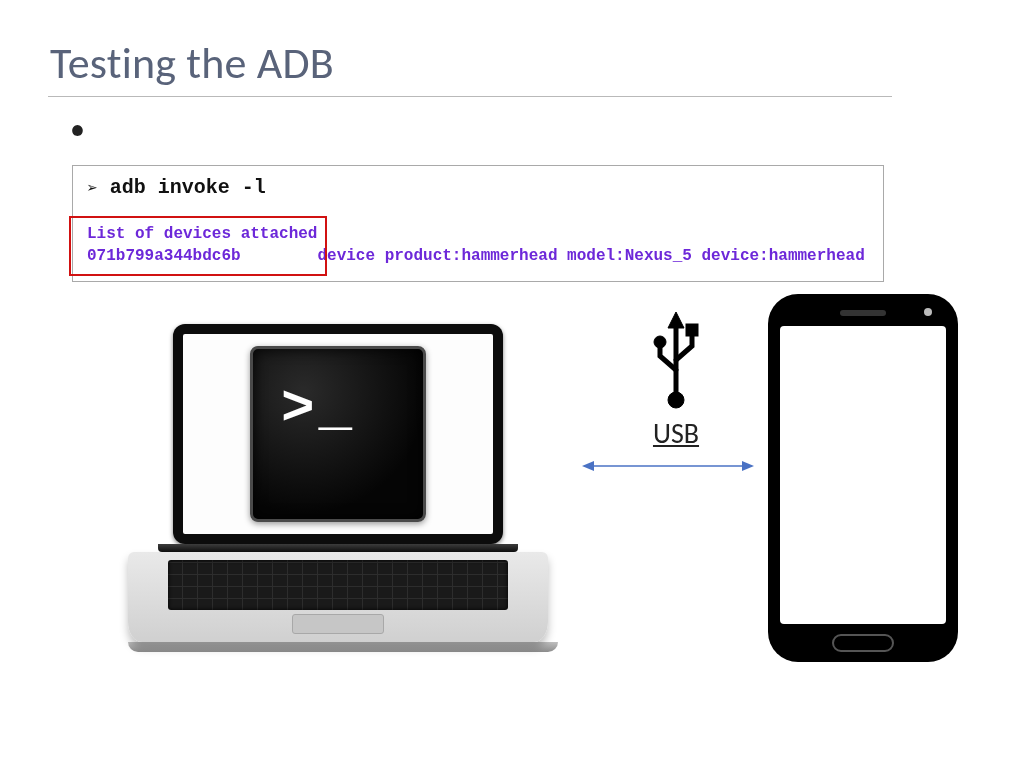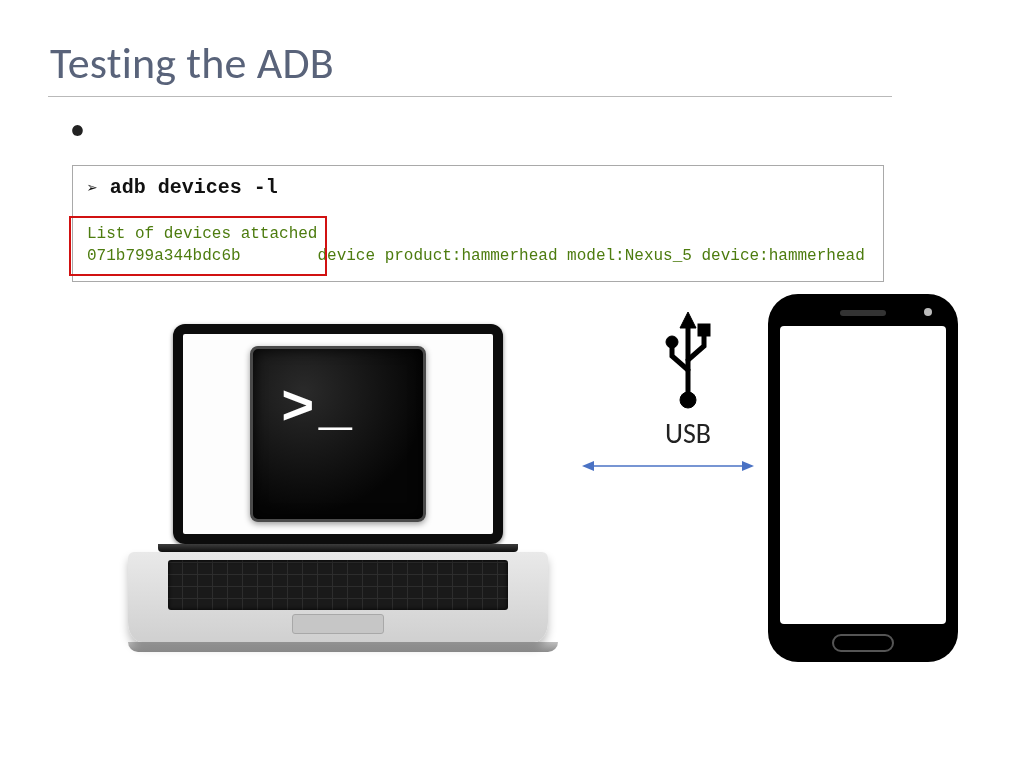--- a/index.html
+++ b/index.html
@@ -62,22 +62,22 @@
     font-weight: bold;
     color: #111;
   }
   .cmd-line .chev {
     font-size: 18px;
     color: #111;
   }
   .out {
     margin-top: 24px;
     font-size: 16px;
-    color: #4d7c0f;
-    font-weight: normal;
+    color: #6d28d9;
+    font-weight: bold;
     line-height: 22px;
     white-space: pre;
     font-family: "Courier New", Courier, monospace;
   }
   .red-highlight {
     position: absolute;
     border: 2px solid #d11111;
     left: -4px;
     top: 50px;
     width: 254px;
@@ -182,24 +182,25 @@
   .laptop-foot {
     width: 430px;
     height: 10px;
     margin: 0 auto;
     background: linear-gradient(#bfbfbf, #8d8d8d);
     border-radius: 0 0 16px 16px;
   }
   
   .usb-block {
     position: absolute;
-    left: 570px;
+    left: 558px;
     top: -4px;
     width: 140px;
     text-align: center;
+    text-decoration: underline;
   }
   .usb-label {
     font-size: 28px;
     color: #222;
     margin-top: 2px;
   }
   .double-arrow {
     position: absolute;
     left: 534px;
     top: 144px;
@@ -257,21 +258,21 @@
   <h1 class="title">Testing the ADB</h1>
   <hr class="title-rule">
 
   <div class="bullet-row">
     <span class="dot">•</span>
   </div>
 
   <div class="code-box">
     <div class="cmd-line">
       <span class="chev">➢</span>
-      <span>adb devices -l</span>
+      <span>adb invoke -l</span>
     </div>
     <div class="out"><span>List of devices attached</span>
 <span>071b799a344bdc6b        device product:hammerhead model:Nexus_5 device:hammerhead</span></div>
     <div class="red-highlight"></div>
   </div>
 
   <div class="diagram">
 
     <div class="laptop">
       <div class="laptop-screen-outer">

